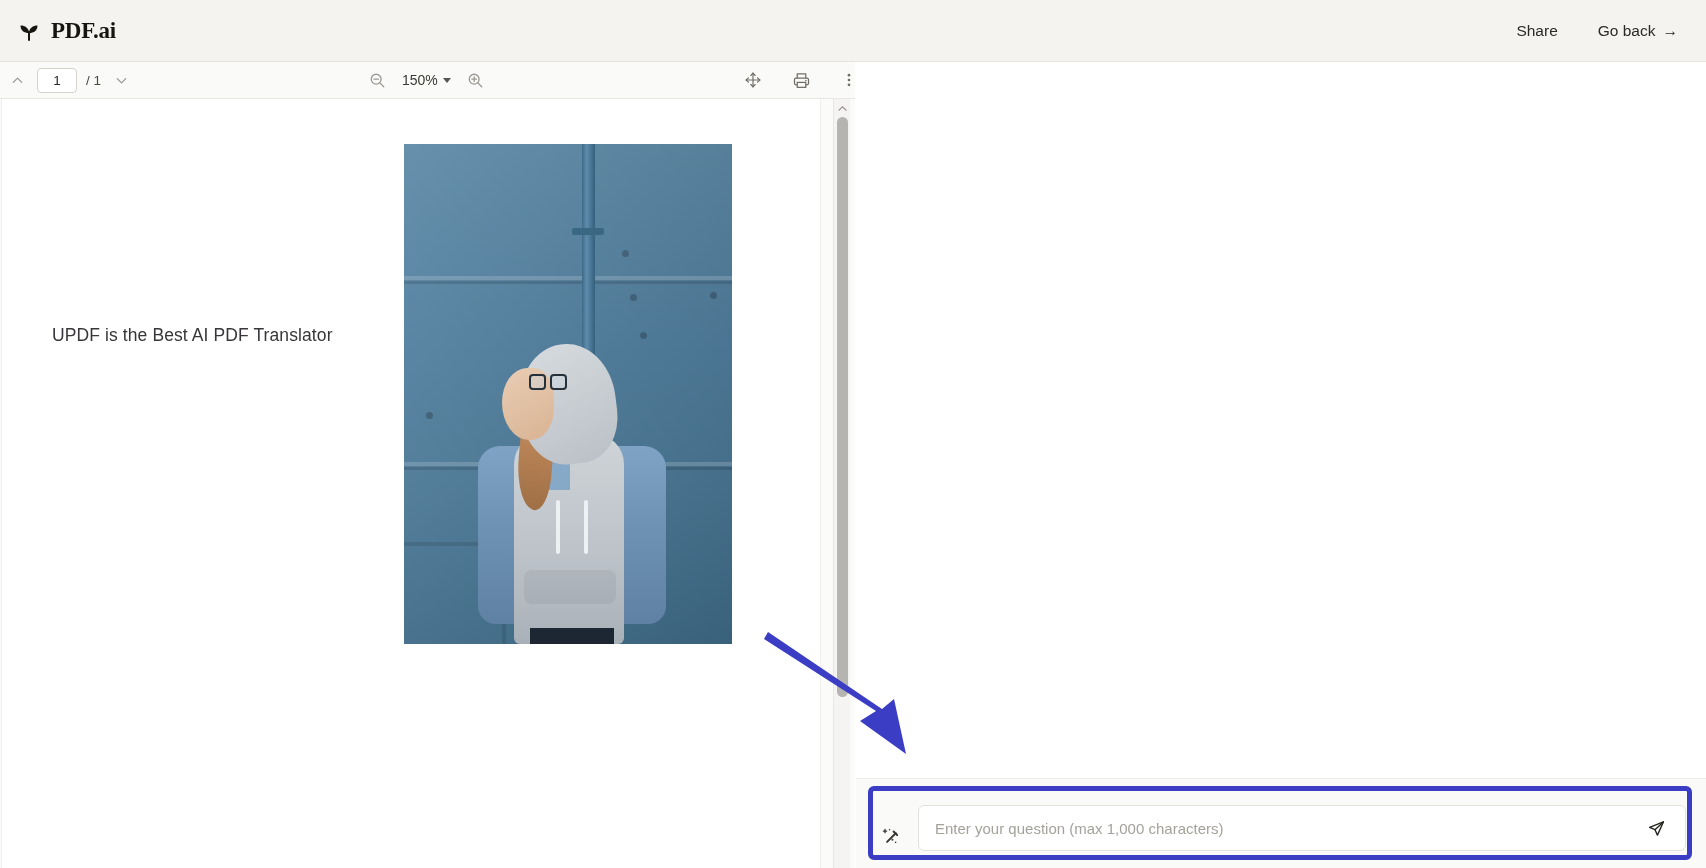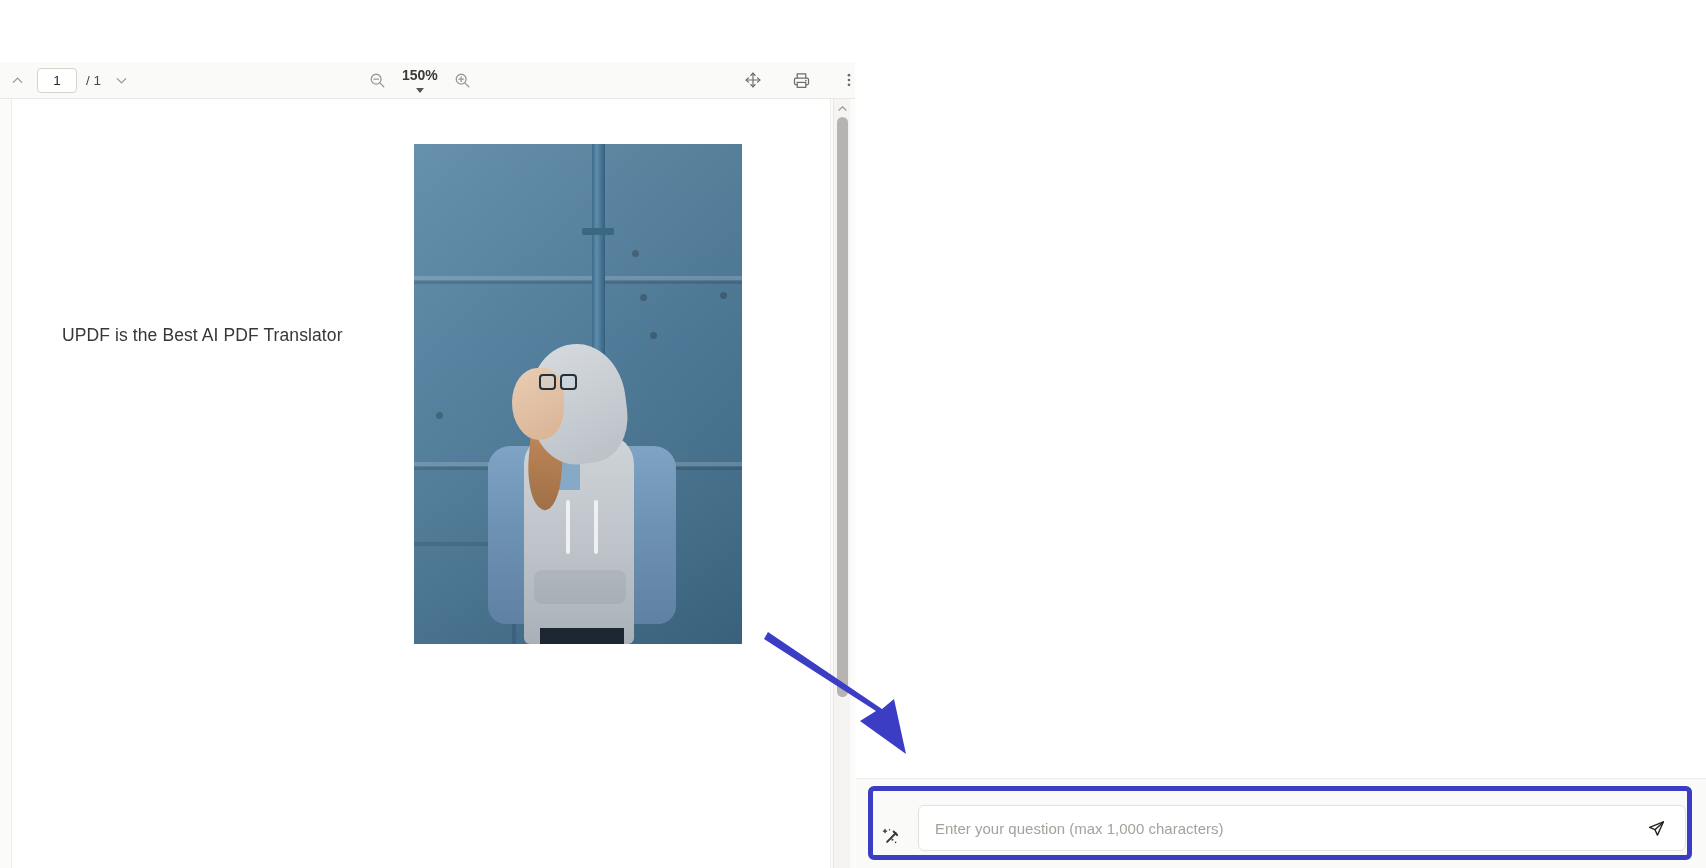--- a/index.html
+++ b/index.html
@@ -126,47 +126,46 @@
     outline: none;
   }
   .page-total {
     font-size: 13.5px;
     color: #4a4843;
     white-space: nowrap;
   }
   .zoom-value {
     font-size: 14px;
     color: #3b3934;
-    font-weight: 700;
+    font-weight: 400;
     cursor: pointer;
     display: flex;
     align-items: center;
     gap: 5px;
     white-space: nowrap;
-    flex-direction: column;
   }
   .caret-dn {
     width: 0; height: 0;
     border-left: 4px solid transparent;
     border-right: 4px solid transparent;
     border-top: 5px solid #57554f;
   }
 
   
   .pdf-scrollarea {
     position: absolute;
     top: 37px; left: 0;
     width: 855px;
     height: 769px;
     background: #fbfbfa;
     overflow: hidden;
   }
   .pdf-page {
     position: absolute;
-    top: 0; left: 12px;
+    top: 0; left: 2px;
     width: 818px;
     height: 769px;
     background: #ffffff;
     box-shadow: 0 0 0 1px #efeeea;
   }
   .pdf-heading {
     position: absolute;
     left: 50px;
     top: 226px;
     font-size: 17.5px;
@@ -427,20 +426,41 @@
     height: 140px;
     pointer-events: none;
     z-index: 41;
   }
 </style>
 </head>
 <body>
 
 <div id="app">
 
+  <div class="header">
+    <div class="brand">
+      <span class="brand-logo">
+        <svg width="24" height="24" viewBox="0 0 24 24" fill="none">
+          <path d="M12 21 L12 13" stroke="#17150f" stroke-width="2" stroke-linecap="round"></path>
+          <path d="M12 14 C12 9, 8 6.5, 3.5 6.5 C3.5 11.5, 7 14, 12 14 Z" fill="#17150f"></path>
+          <path d="M12 14 C12 9, 16 6.5, 20.5 6.5 C20.5 11.5, 17 14, 12 14 Z" fill="#17150f"></path>
+        </svg>
+      </span>
+      <span class="brand-name">PDF.ai</span>
+    </div>
+    <div class="header-actions">
+      <span class="header-link">
+        <span>Share</span>
+      </span>
+      <span class="header-link">
+        <span>Go back</span>
+        <span>→</span>
+      </span>
+    </div>
+  </div>
 
   <div class="viewer">
 
     <div class="pdf-toolbar">
 
       <div class="tb-left">
         <span class="icon-btn">
           <svg width="15" height="15" viewBox="0 0 16 16" fill="none">
             <path d="M3.5 10 L8 5.5 L12.5 10" stroke="currentColor" stroke-width="1.4" stroke-linecap="round" stroke-linejoin="round"></path>
           </svg>

